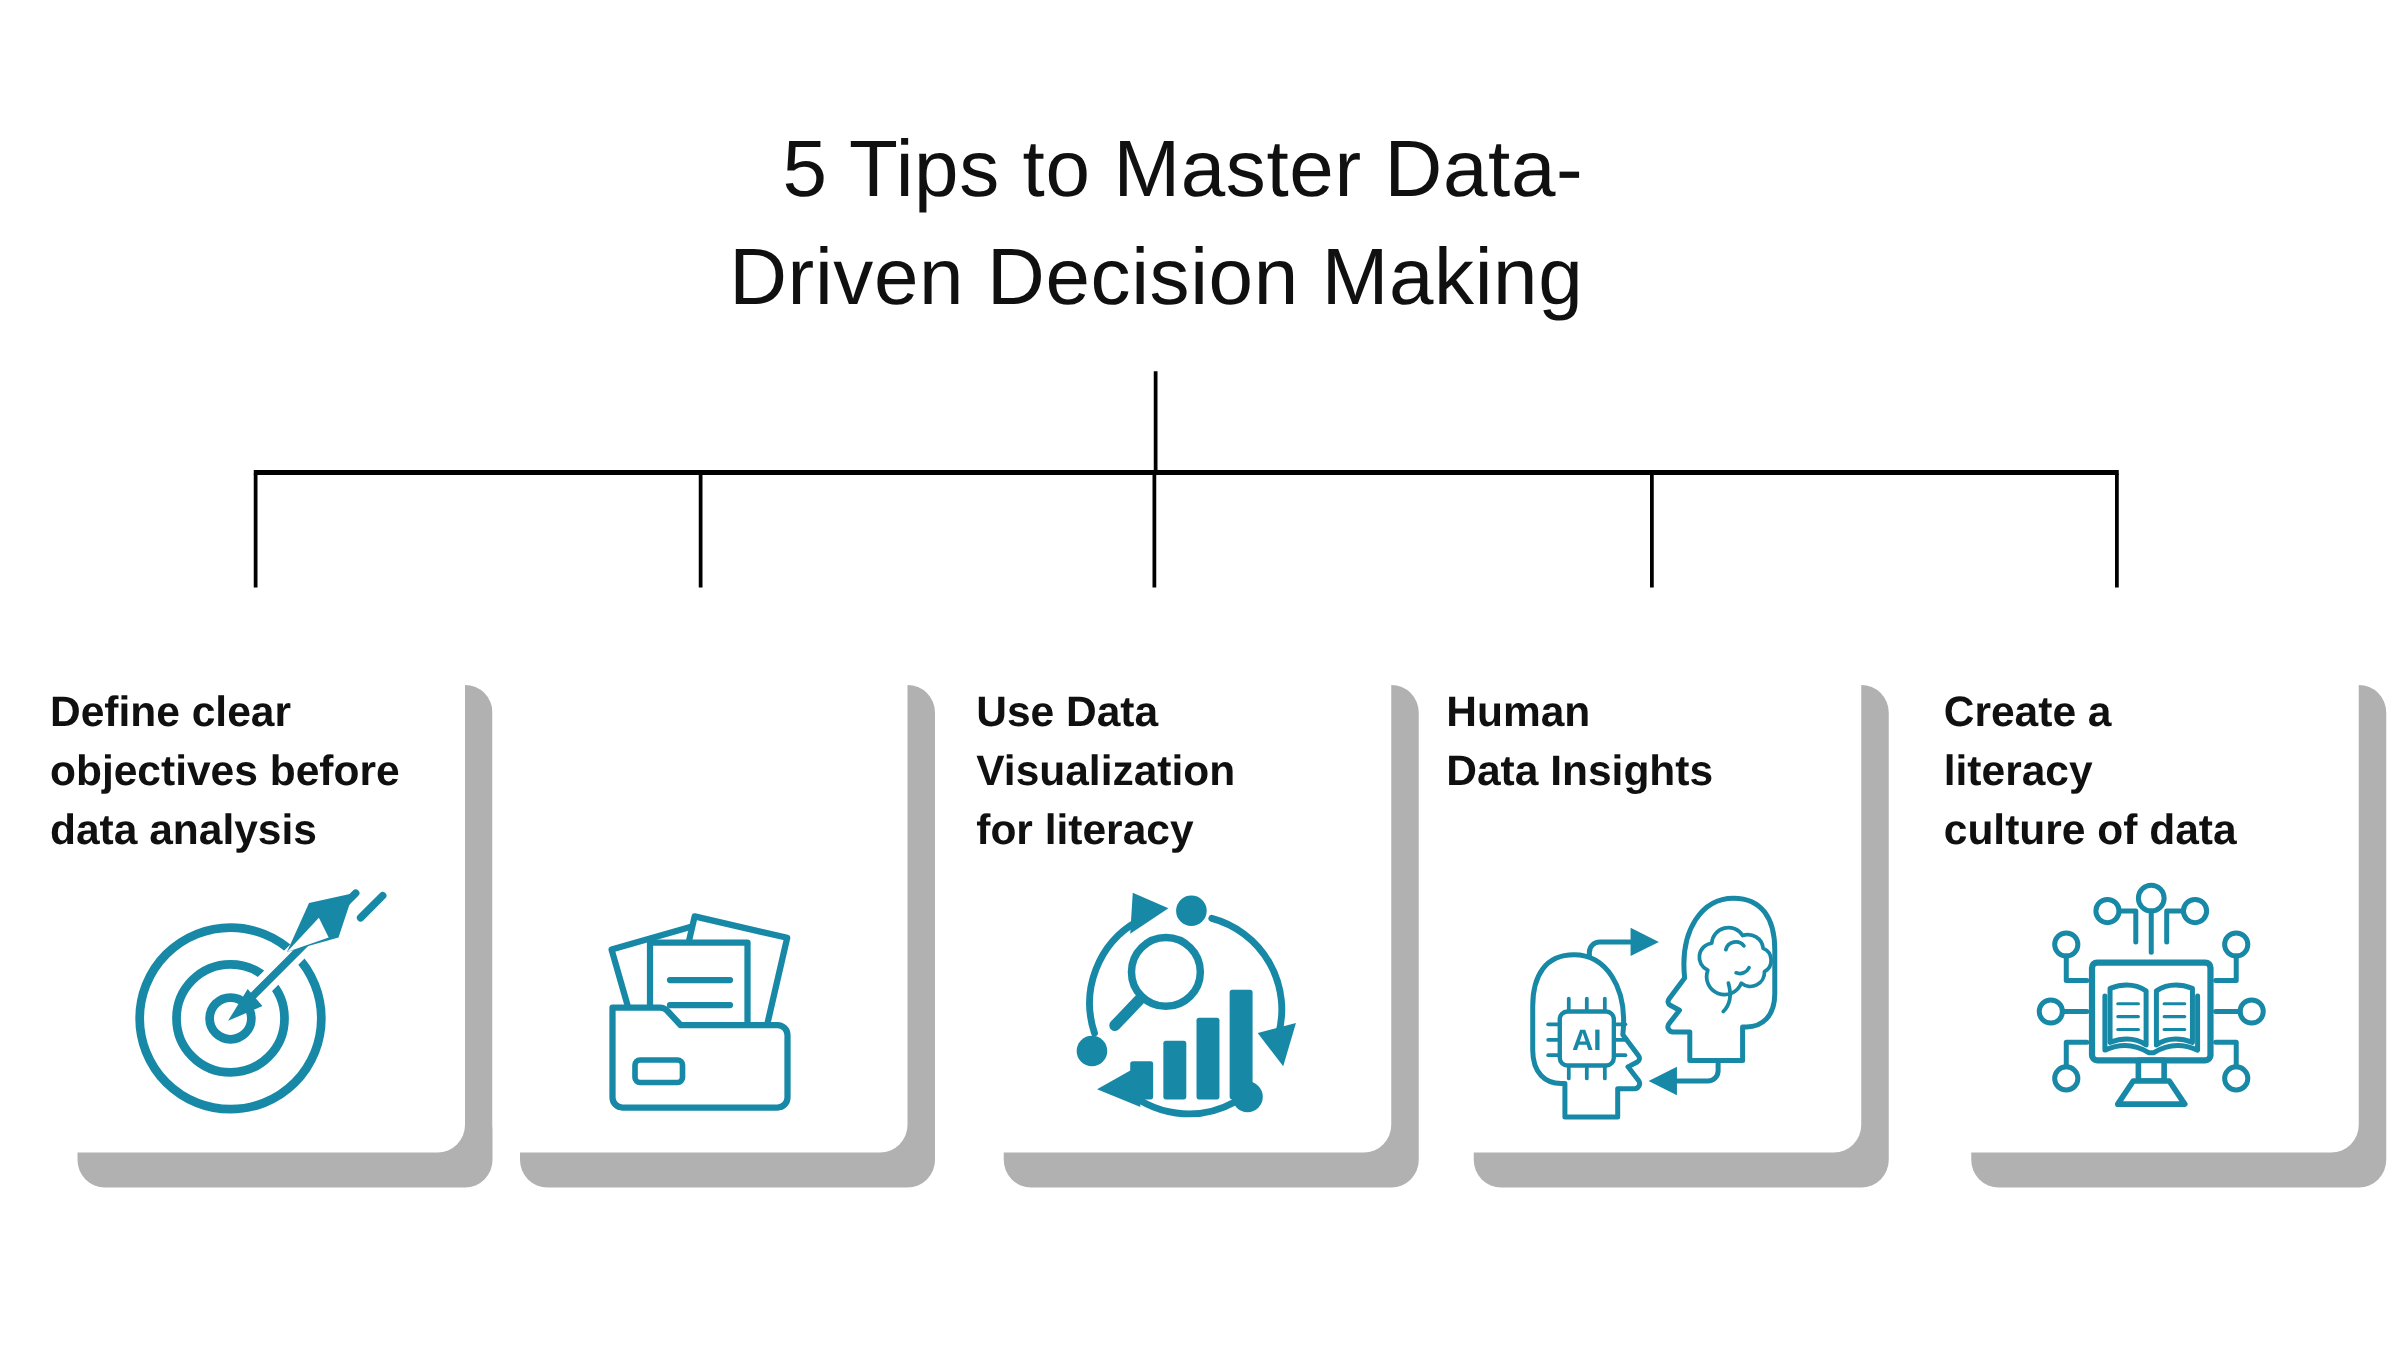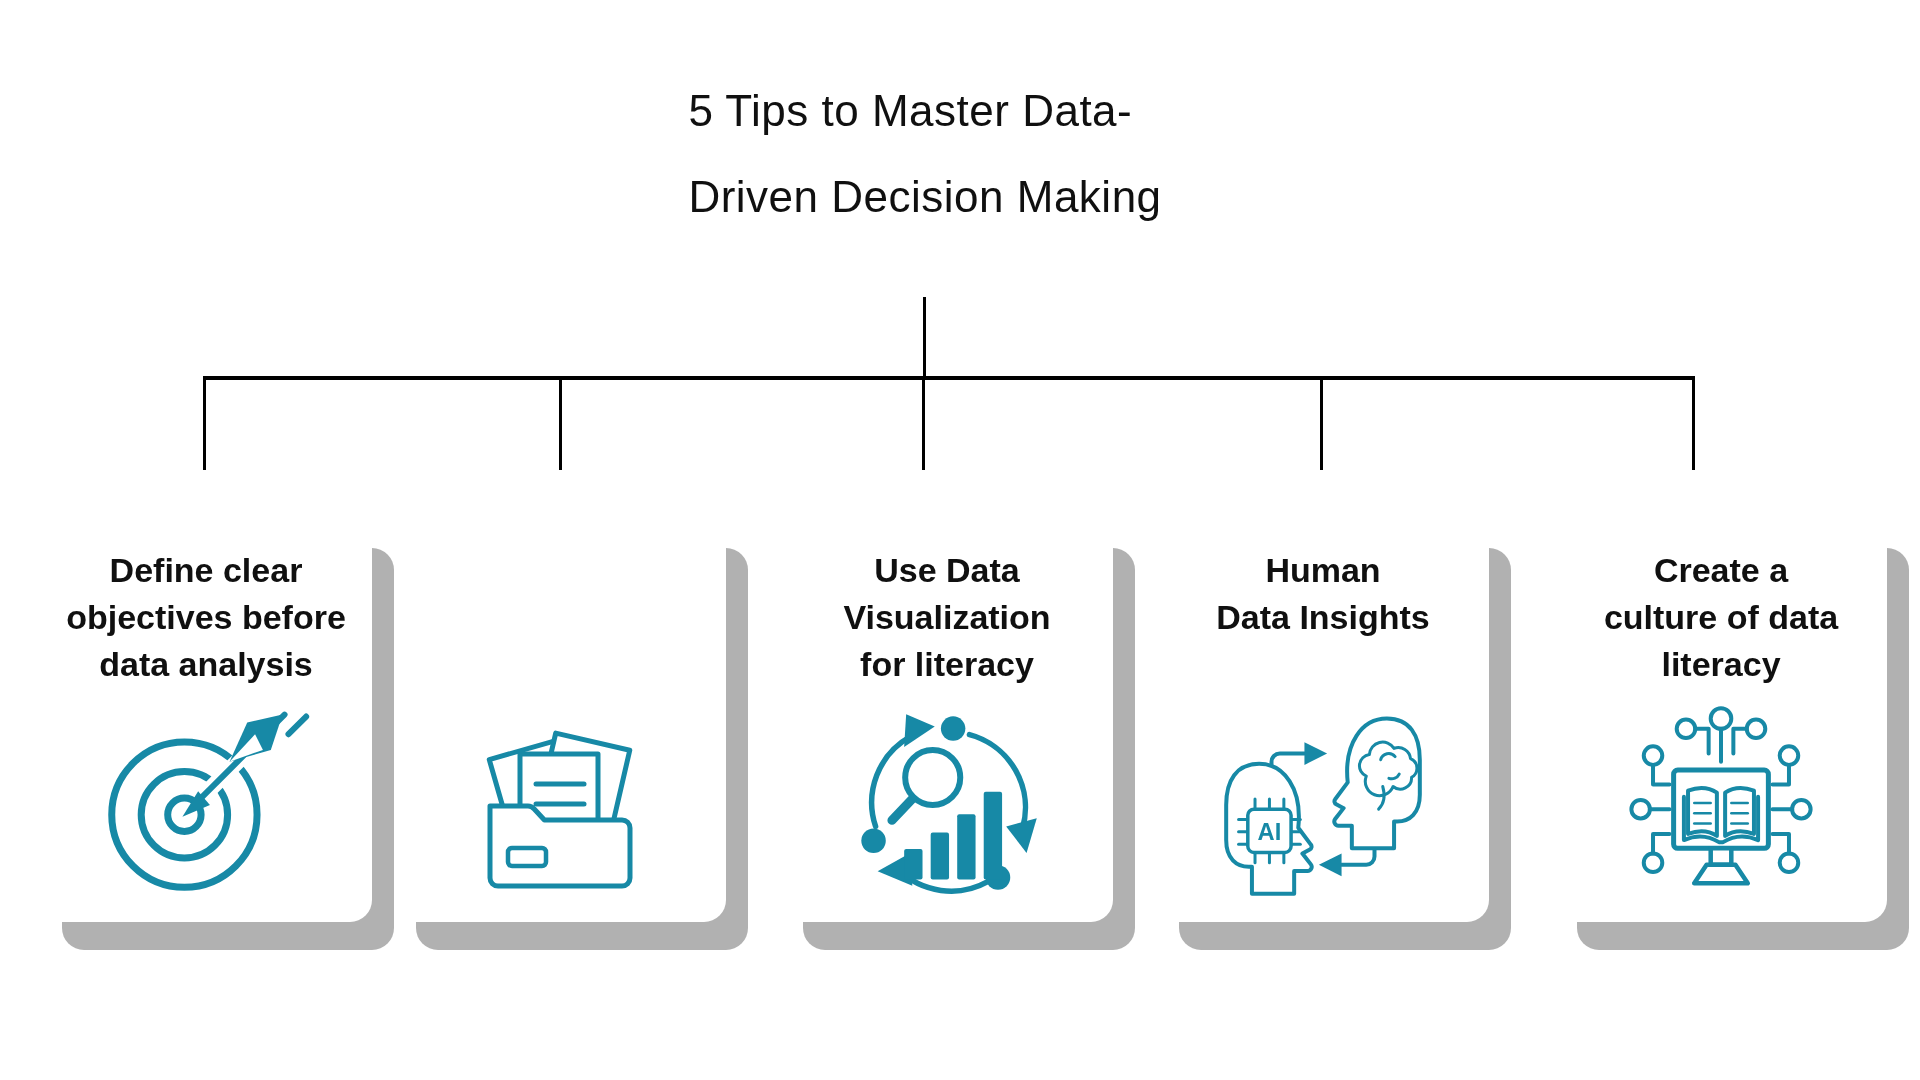--- a/index.html
+++ b/index.html
@@ -1,34 +1,34 @@
 <!DOCTYPE html>
 <html style="--teal: #1789A6; --shadow: #B1B1B1; --ink: #101010; --line: #000000;"><head>
 <meta charset="utf-8">
 <style>
   html,body{margin:0;padding:0;background:#fff;}
   .canvas{position:relative;width:1920px;height:1080px;background:#fff;overflow:hidden;
           font-family:"Liberation Sans",sans-serif;}
 
   
-  .title{position:absolute;top:68px;left:925px;transform:translateX(-50%);
-         text-align:left;font-size:44px;line-height:86px;font-weight:400;
+  .title{position:absolute;top:92px;left:925px;transform:translateX(-50%);
+         text-align:right;font-size:64px;line-height:86px;font-weight:400;
          color:var(--ink);white-space:nowrap;letter-spacing:.5px;}
 
   
   .stem{position:absolute;left:923px;top:297px;width:3px;height:81px;background:var(--line);}
   .hline{position:absolute;left:203px;top:376px;width:1492px;height:4px;background:var(--line);}
   .drop{position:absolute;top:379px;width:3px;height:91px;background:var(--line);}
   .d1{left:203px}.d2{left:559px}.d3{left:922px}.d4{left:1320px}.d5{left:1692px}
 
   
   .card{position:absolute;top:520px;width:332px;height:402px;background:#fff;
         border-radius:22px;box-shadow:22px 28px 0 0 var(--shadow);}
   .c1{left:40px}.c2{left:394px}.c3{left:781px}.c4{left:1157px}.c5{left:1555px}
-  .card-title{margin-top:27px;text-align:center;font-weight:700;font-size:34px;
+  .card-title{margin-top:27px;text-align:left;font-weight:700;font-size:34px;
               line-height:47px;color:var(--ink);}
   .icon-box{position:absolute;left:50%;top:180px;transform:translateX(-50%);}
   .icon-box svg{display:block;}
   svg *{vector-effect:non-scaling-stroke;}
   .tk{stroke:var(--teal);}
   .tf{fill:var(--teal);}
   svg text{font-family:"Liberation Sans",sans-serif;font-weight:bold;fill:var(--teal);}
 </style>
 </head>
 <body>
@@ -174,22 +174,22 @@
             <text x="24" y="68" font-size="11.5" text-anchor="middle" stroke="none">AI</text>
           </g>
         </g>
       </svg>
     </div>
   </div>
 
   <div class="card c5">
     <div class="card-title">
       <div>Create a</div>
+      <div>literacy</div>
       <div>culture of data</div>
-      <div>literacy</div>
     </div>
     <div class="icon-box">
       <svg width="206" height="206" viewBox="0 0 100 100" fill="none" stroke-linecap="round" stroke-linejoin="round">
         <g>
           <circle class="tk" cx="50" cy="9" r="5" fill="#fff" stroke-width="4"></circle>
           <line class="tk" x1="50" y1="14" x2="50" y2="30" stroke-width="4"></line>
           <circle class="tk" cx="33" cy="14" r="4.5" fill="#fff" stroke-width="4"></circle>
           <path class="tk" d="M37.5,14 H44 V26" stroke-width="4"></path>
           <circle class="tk" cx="67" cy="14" r="4.5" fill="#fff" stroke-width="4"></circle>
           <path class="tk" d="M62.5,14 H56 V26" stroke-width="4"></path>

